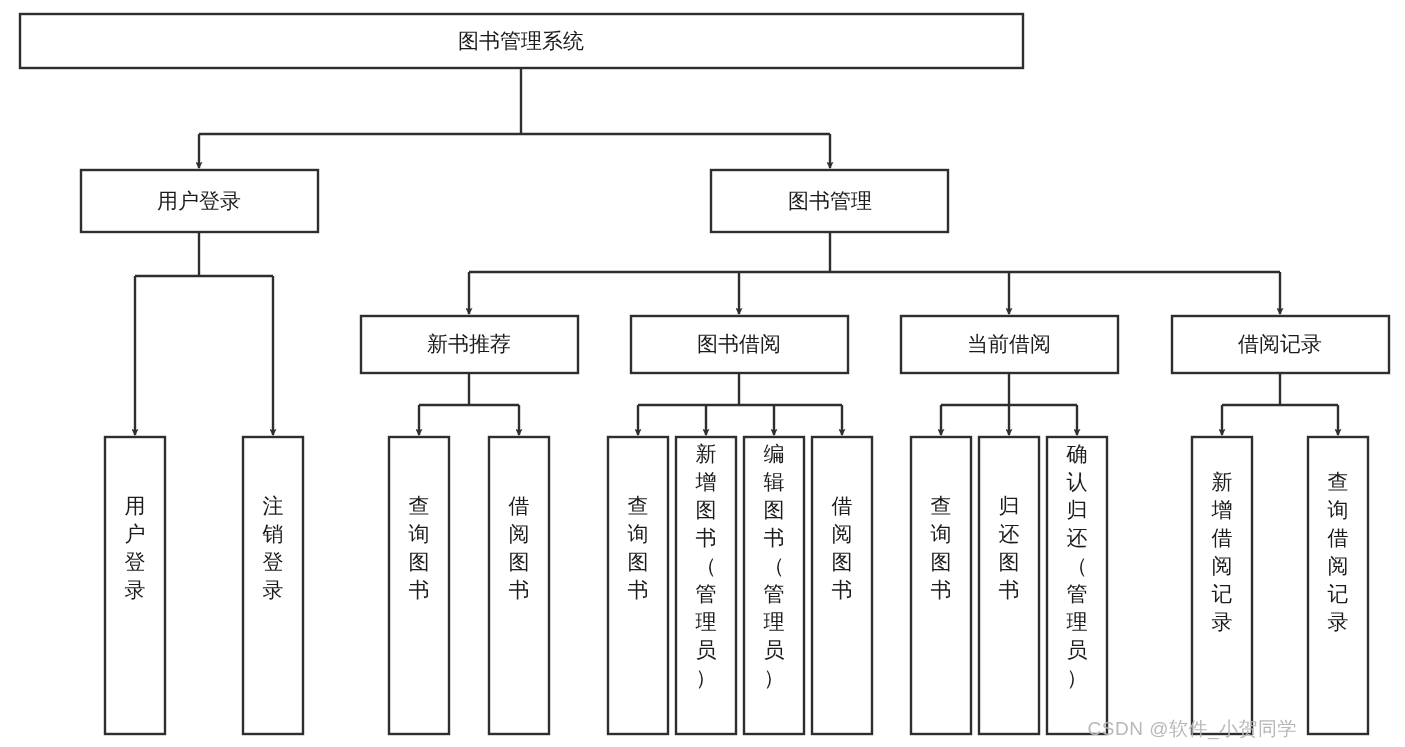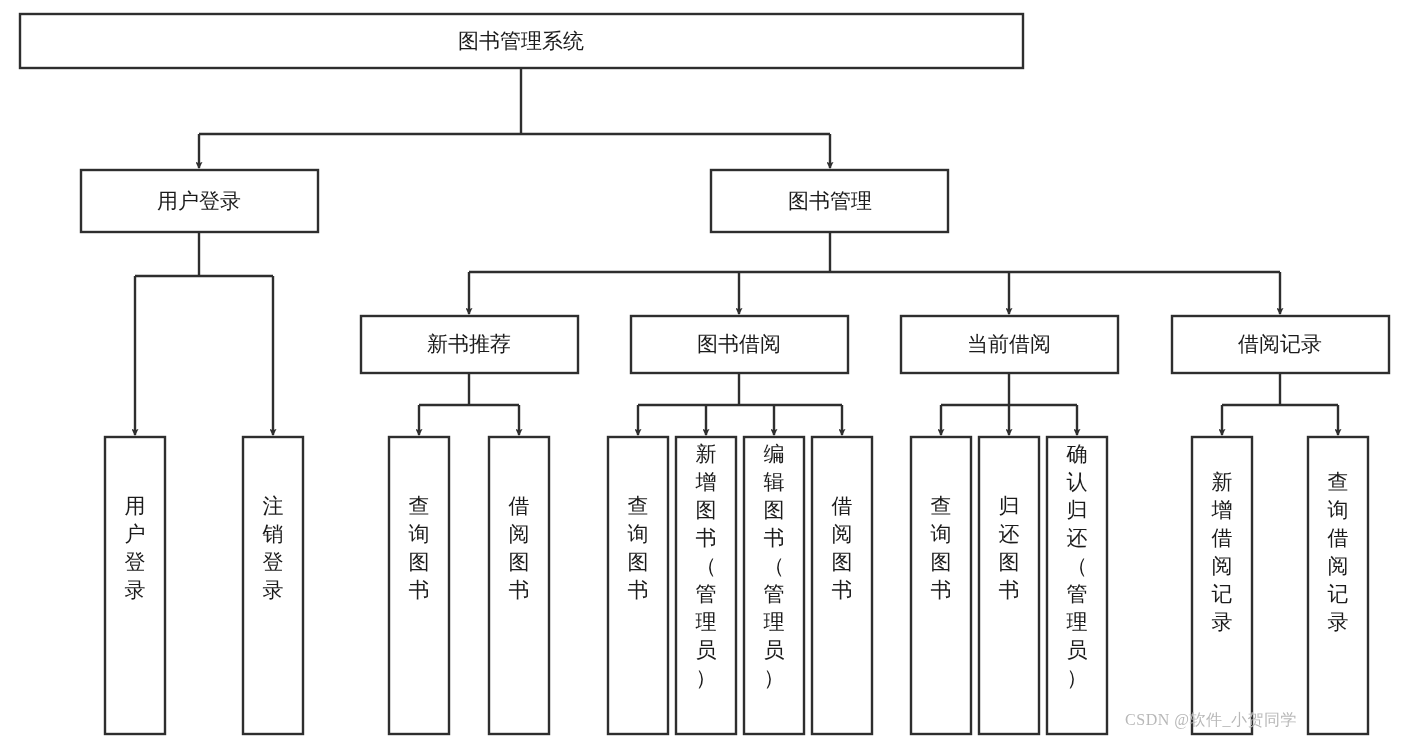--- a/index.html
+++ b/index.html
@@ -47,23 +47,23 @@
   }
   .node-label-v {
     font-family: "Liberation Sans", "DejaVu Sans", sans-serif;
     font-size: 21px;
     fill: #1b1b1b;
     text-anchor: middle;
   }
   .watermark-text {
     position: absolute;
     right: 8px;
-    bottom: 16px;
-    font-family: Liberation Serif, serif;
-    font-size: 16px;
+    bottom: 5px;
+    font-family: Liberation Sans, sans-serif;
+    font-size: 19px;
     color: #b8b8b8;
     letter-spacing: 0.5px;
     white-space: nowrap;
     user-select: none;
   }
 </style>
 </head>
 <body>
 
 <div id="diagram-root">

